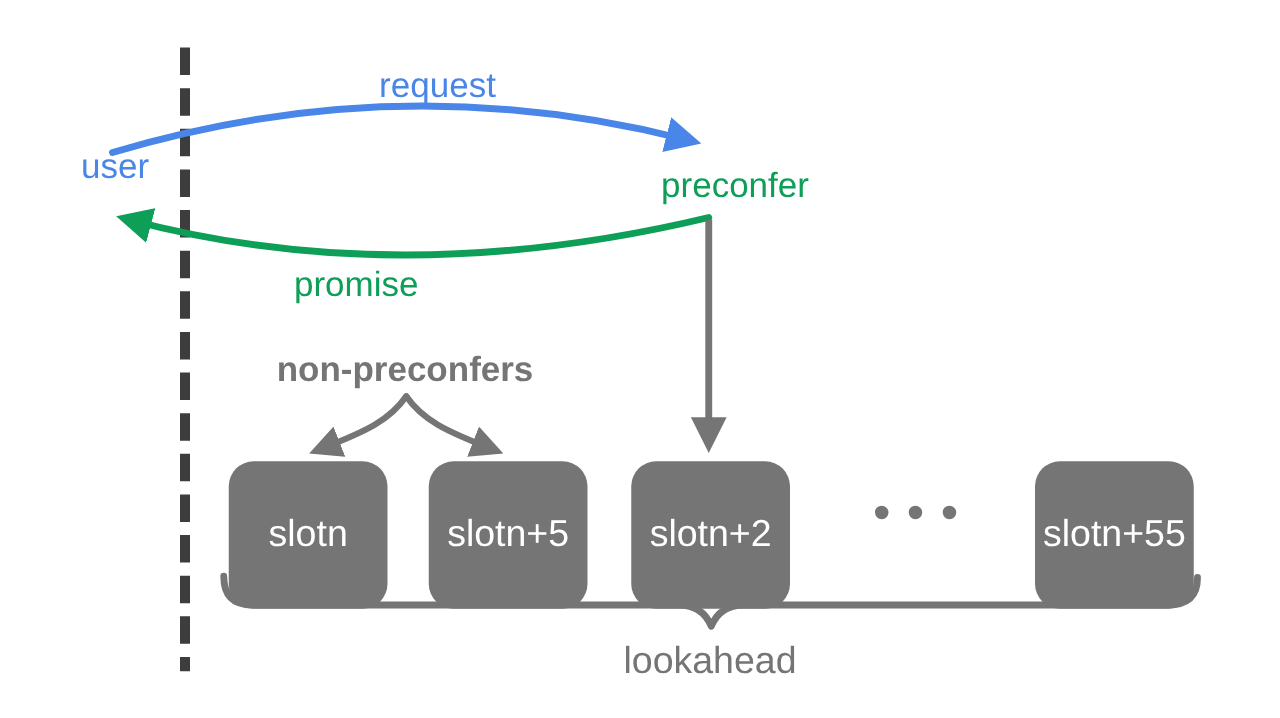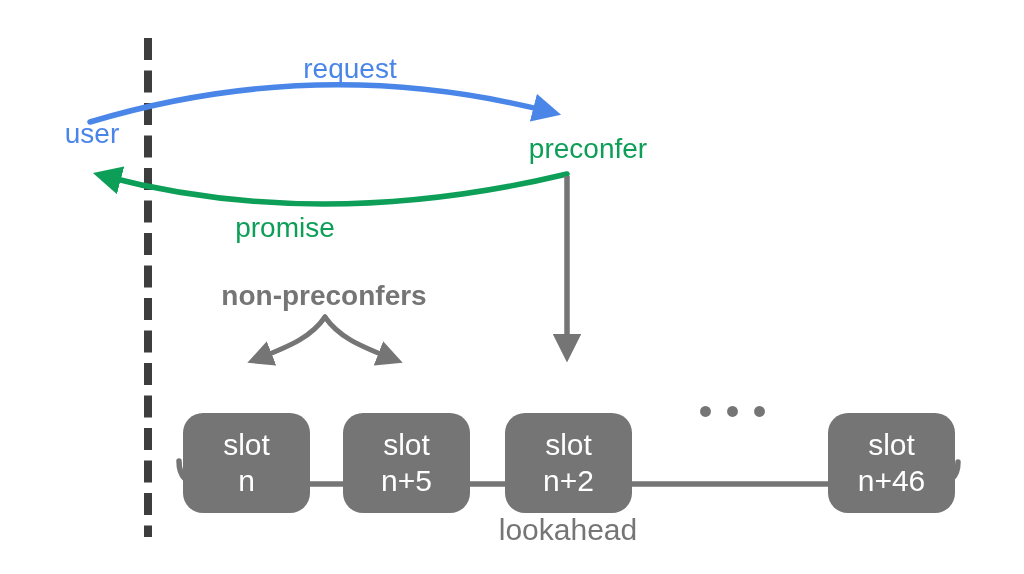--- a/index.html
+++ b/index.html
@@ -27,32 +27,30 @@
     font-size: 28px;
     line-height: 1.1;
   }
   .lbl.blue  { color: var(--blue); }
   .lbl.green { color: var(--green); }
   .lbl.gray  { color: var(--gray); }
   .lbl.lookahead { font-size: 30px; }
   .slot {
     position: absolute;
     width: 127px;
-    height: 100px;
+    height: 118px;
     background: var(--gray);
     border-radius: 20px;
     color: #ffffff;
     display: flex;
-    flex-direction: column;
     align-items: center;
     justify-content: center;
     font-size: 30px;
     line-height: 36px;
     text-align: center;
-    margin-top: 44px;
   }
   .ellipsis {
     position: absolute;
     transform: translate(-50%, -50%);
     color: var(--gray);
     font-size: 40px;
     letter-spacing: 13px;
     white-space: nowrap;
   }
 </style>
@@ -102,18 +100,18 @@
   <div class="slot" style="left:343px; top:369px;">
     <span>slot</span>
     <span>n+5</span>
   </div>
   <div class="slot" style="left:505px; top:369px;">
     <span>slot</span>
     <span>n+2</span>
   </div>
   <div class="slot" style="left:828px; top:369px;">
     <span>slot</span>
-    <span>n+46</span>
+    <span>n+55</span>
   </div>
 
   <div class="ellipsis" style="left:739px; top:411px;">•••</div>
 
 </div>
 
 </body></html>

